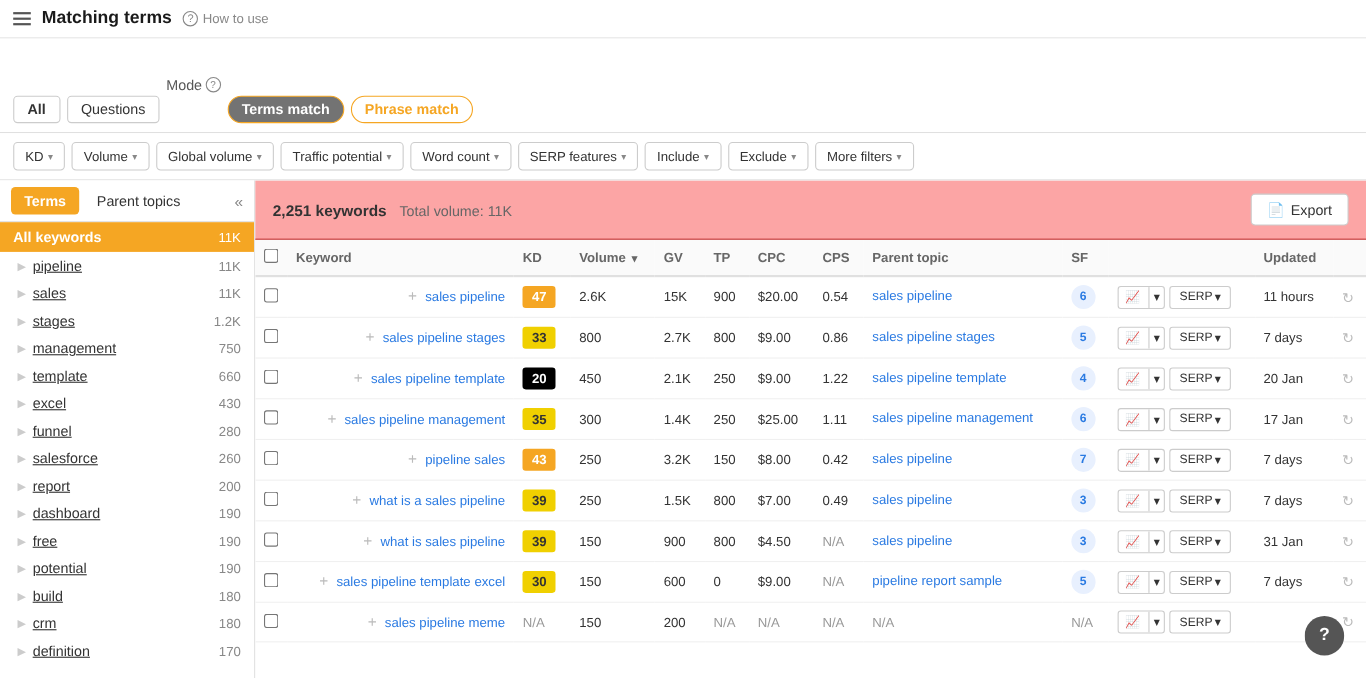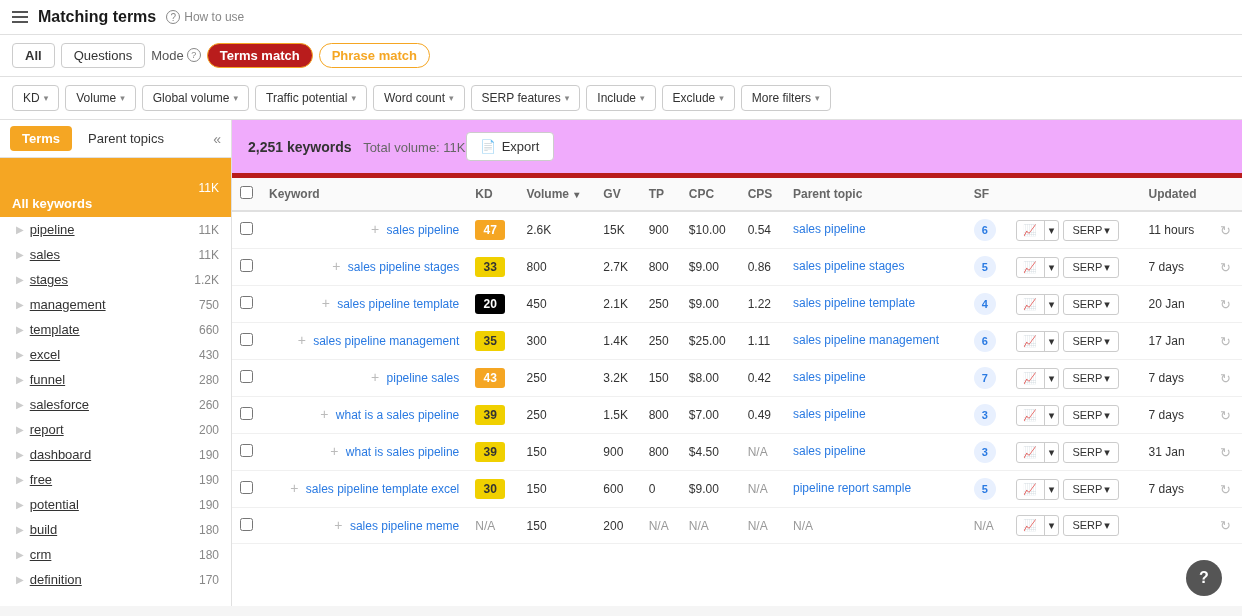--- a/index.html
+++ b/index.html
@@ -8,72 +8,72 @@
     
     .top-bar { display: flex; align-items: center; padding: 8px 12px; background: #fff; border-bottom: 1px solid #e0e0e0; gap: 10px; }
     .hamburger { display: flex; flex-direction: column; gap: 3px; cursor: pointer; }
     .hamburger span { width: 16px; height: 2px; background: #555; display: block; }
     .page-title { font-size: 16px; font-weight: 700; color: #1a1a1a; }
     .help-link { display: flex; align-items: center; gap: 4px; color: #888; font-size: 12px; cursor: pointer; }
     .help-icon { width: 14px; height: 14px; border-radius: 50%; border: 1.5px solid #888; display: flex; align-items: center; justify-content: center; font-size: 10px; color: #888; }
 
     
     .filter-tabs { display: flex; align-items: center; padding: 8px 12px; background: #fff; border-bottom: 1px solid #e0e0e0; gap: 6px; }
-    .tab-btn { padding: 4px 12px; border-radius: 4px; border: 1px solid #ccc; background: #fff; cursor: pointer; font-size: 13px; color: #333; }
+    .tab-btn { padding: 4px 12px; border-radius: 4px; border: 1px solid #ccc; background: #fff; cursor: pointer; font-size: 13px; color: #333; margin-top: 44px; }
     .tab-btn.active-plain { background: #fff; border-color: #ccc; font-weight: 600; }
     .mode-label { display: flex; align-items: flex-start; gap: 3px; font-size: 13px; color: #555; }
     .mode-help { width: 14px; height: 14px; border-radius: 50%; border: 1.5px solid #888; display: flex; align-items: center; justify-content: center; font-size: 9px; color: #888; }
-    .tab-btn.terms-match { background: #b91c1c; border-color: #f5a623; color: #fff; font-weight: 600; border-radius: 20px; }
+    .tab-btn.terms-match { background: #737373; border-color: #f5a623; color: #fff; font-weight: 600; border-radius: 20px; }
     .tab-btn.phrase-match { background: #fff; border: 1.5px solid #f5a623; color: #f5a623; border-radius: 20px; font-weight: 600; }
 
     
     .toolbar { display: flex; align-items: center; padding: 8px 12px; background: #fff; border-bottom: 1px solid #e0e0e0; gap: 6px; flex-wrap: wrap; }
     .dropdown-btn { display: flex; align-items: center; gap: 4px; padding: 5px 10px; border: 1px solid #ccc; border-radius: 4px; background: #fff; cursor: pointer; font-size: 12px; color: #333; }
     .caret { font-size: 9px; color: #888; }
 
     
     .main { display: flex; background: #f5f5f5; height: calc(616px - 130px); }
 
     
     .sidebar { width: 232px; background: #fff; border-right: 1px solid #e0e0e0; display: flex; flex-direction: column; overflow: hidden; flex-shrink: 0; }
     .sidebar-tabs { display: flex; align-items: center; border-bottom: 1px solid #e0e0e0; padding: 6px 10px; gap: 4px; }
     .sidebar-tab { padding: 5px 12px; border-radius: 4px; cursor: pointer; font-size: 13px; }
     .sidebar-tab.active { background: #f5a623; color: #fff; font-weight: 600; }
     .collapse-btn { margin-left: auto; cursor: pointer; color: #888; font-size: 14px; }
     .all-keywords-item { display: flex; align-items: center; justify-content: space-between; padding: 6px 12px; background: #f5a623; cursor: pointer; }
-    .all-keywords-label { font-weight: 600; color: #fff; font-size: 13px; margin-top: 32px; }
+    .all-keywords-label { font-weight: 600; color: #fff; font-size: 13px; }
     .all-keywords-count { color: #fff; font-size: 12px; }
     .sidebar-list { overflow-y: auto; flex: 1; }
     .sidebar-item { display: flex; align-items: center; padding: 5px 12px 5px 16px; cursor: pointer; }
     .sidebar-chevron { color: #ccc; font-size: 10px; margin-right: 6px; }
     .sidebar-item-label { flex: 1; color: #333; font-size: 13px; text-decoration: underline; }
     .sidebar-item-count { color: #888; font-size: 12px; }
 
     
     .content { flex: 1; display: flex; flex-direction: column; overflow: hidden; }
-    .content-header { display: flex; align-items: center; justify-content: flex-start; padding: 12px 16px; background: #f0abfc; border-bottom: 5px solid #b91c1c; }
+    .content-header { display: flex; align-items: center; justify-content: space-between; padding: 12px 16px; background: #fca5a5; border-bottom: 1px solid #b91c1c; }
     .keywords-count { font-size: 14px; font-weight: 600; color: #333; }
     .total-volume { font-size: 13px; color: #666; margin-left: 8px; }
     .export-btn { display: flex; align-items: center; gap: 5px; padding: 6px 14px; border: 1px solid #ccc; border-radius: 4px; background: #fff; cursor: pointer; font-size: 13px; color: #333; }
 
     
     .table-wrap { overflow: auto; flex: 1; background: #fff; }
     table { width: 100%; border-collapse: collapse; font-size: 12px; }
     thead tr { background: #fafafa; border-bottom: 2px solid #e0e0e0; }
     th { padding: 8px 8px; text-align: left; color: #666; font-weight: 600; white-space: nowrap; position: sticky; top: 0; background: #fafafa; z-index: 1; }
     td { padding: 7px 8px; border-bottom: 1px solid #f0f0f0; vertical-align: middle; white-space: nowrap; }
     .checkbox-cell { width: 28px; }
     .add-btn { color: #bbb; cursor: pointer; font-size: 14px; margin-right: 4px; }
     .keyword-link { color: #2a7ae2; text-decoration: none; cursor: pointer; }
     .kd-badge { display: inline-flex; align-items: center; justify-content: center; width: 30px; height: 20px; border-radius: 3px; font-weight: 700; font-size: 12px; color: #fff; }
     .kd-orange { background: #f5a623; }
     .kd-yellow { background: #f0d000; color: #333; }
     .kd-lightgreen { background: #000000; }
     .parent-link { color: #2a7ae2; text-decoration: none; cursor: pointer; white-space: normal; line-height: 1.3; }
-    .serp-btn { display: flex; align-items: flex-start; gap: 2px; padding: 3px 8px; border: 1px solid #ccc; border-radius: 3px; cursor: pointer; font-size: 11px; background: #fff; }
+    .serp-btn { display: flex; align-items: center; gap: 2px; padding: 3px 8px; border: 1px solid #ccc; border-radius: 3px; cursor: pointer; font-size: 11px; background: #fff; }
     .trend-btn { display: flex; align-items: center; gap: 1px; border: 1px solid #ccc; border-radius: 3px; cursor: pointer; font-size: 11px; background: #fff; overflow: hidden; }
     .trend-icon { padding: 3px 6px; }
     .trend-caret { padding: 3px 4px; border-left: 1px solid #ccc; }
     .sf-badge { display: inline-flex; align-items: center; justify-content: center; width: 22px; height: 22px; border-radius: 50%; background: #e8f0fe; color: #2a7ae2; font-weight: 700; font-size: 11px; }
     .refresh-icon { color: #bbb; cursor: pointer; font-size: 13px; }
     .n-a { color: #999; }
 
     
     .help-bubble { position: fixed; bottom: 20px; right: 20px; width: 36px; height: 36px; border-radius: 50%; background: #555; color: #fff; display: flex; align-items: center; justify-content: center; font-size: 16px; font-weight: 700; cursor: pointer; }
 
@@ -276,21 +276,21 @@
         <input type="checkbox" style="">
       </td>
       <td class="keyword-cell">
         <span class="add-btn">+</span>
         <a class="keyword-link multiline">sales pipeline</a>
       </td>
       <td><span class="kd-badge kd-orange">47</span></td>
       <td><span>2.6K</span></td>
       <td><span>15K</span></td>
       <td><span>900</span></td>
-      <td><span>$10.00</span></td>
+      <td><span>$20.00</span></td>
       <td><span>0.54</span></td>
       <td><a class="parent-link">sales pipeline</a></td>
       <td><span class="sf-badge">6</span></td>
       <td>
         <div style="display:flex;gap:4px;align-items:center;">
           <div class="trend-btn">
             <span class="trend-icon">📈</span>
             <span class="trend-caret">▾</span>
           </div>
           <div class="serp-btn">

